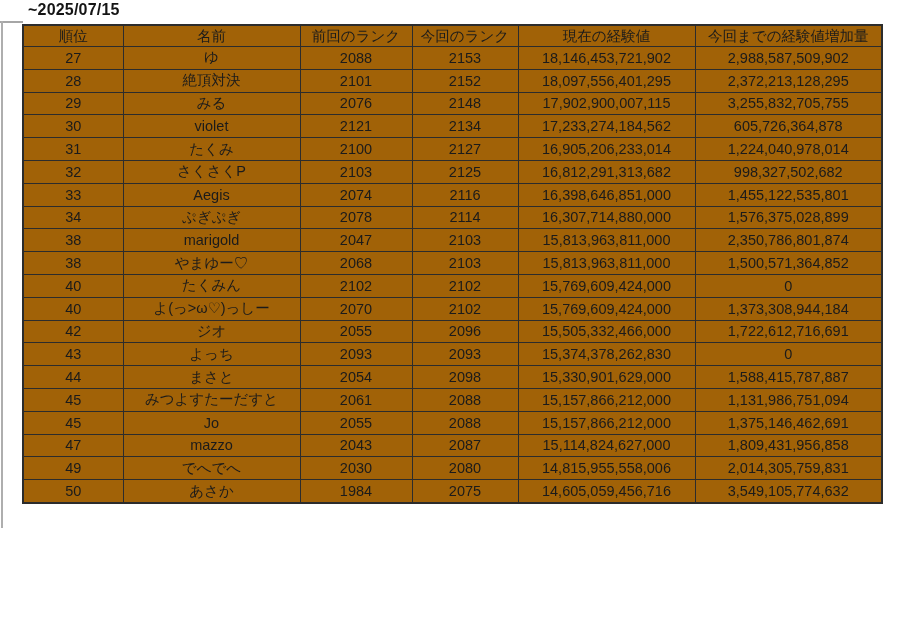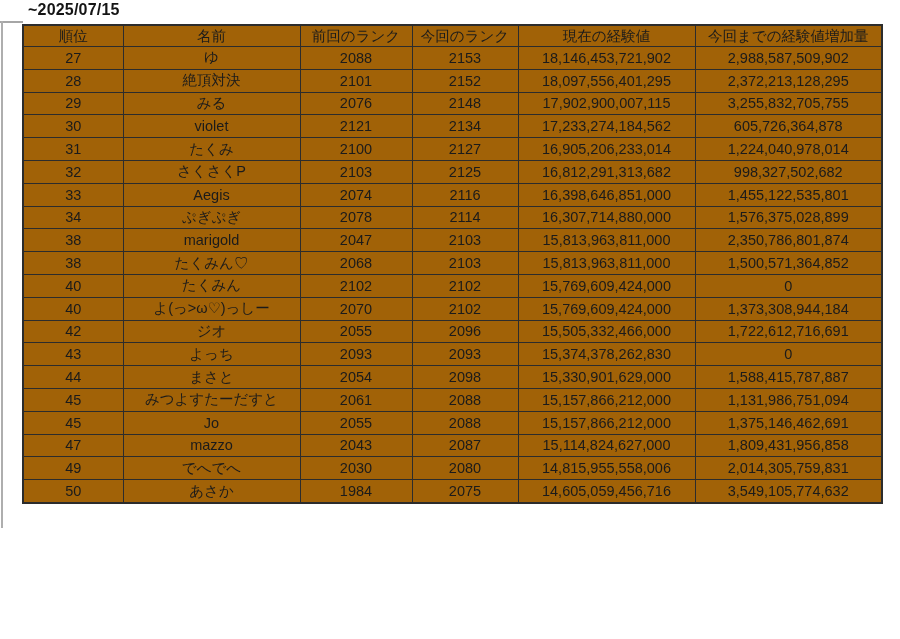--- a/index.html
+++ b/index.html
@@ -189,21 +189,21 @@
       <td>38</td>
       <td>marigold</td>
       <td>2047</td>
       <td>2103</td>
       <td>15,813,963,811,000</td>
       <td>2,350,786,801,874</td>
     </tr>
 
     <tr>
       <td>38</td>
-      <td>たくみん♡</td>
+      <td>やまゆー♡</td>
       <td>2068</td>
       <td>2103</td>
       <td>15,813,963,811,000</td>
       <td>1,500,571,364,852</td>
     </tr>
 
     <tr>
       <td>40</td>
       <td>たくみん</td>
       <td>2102</td>

